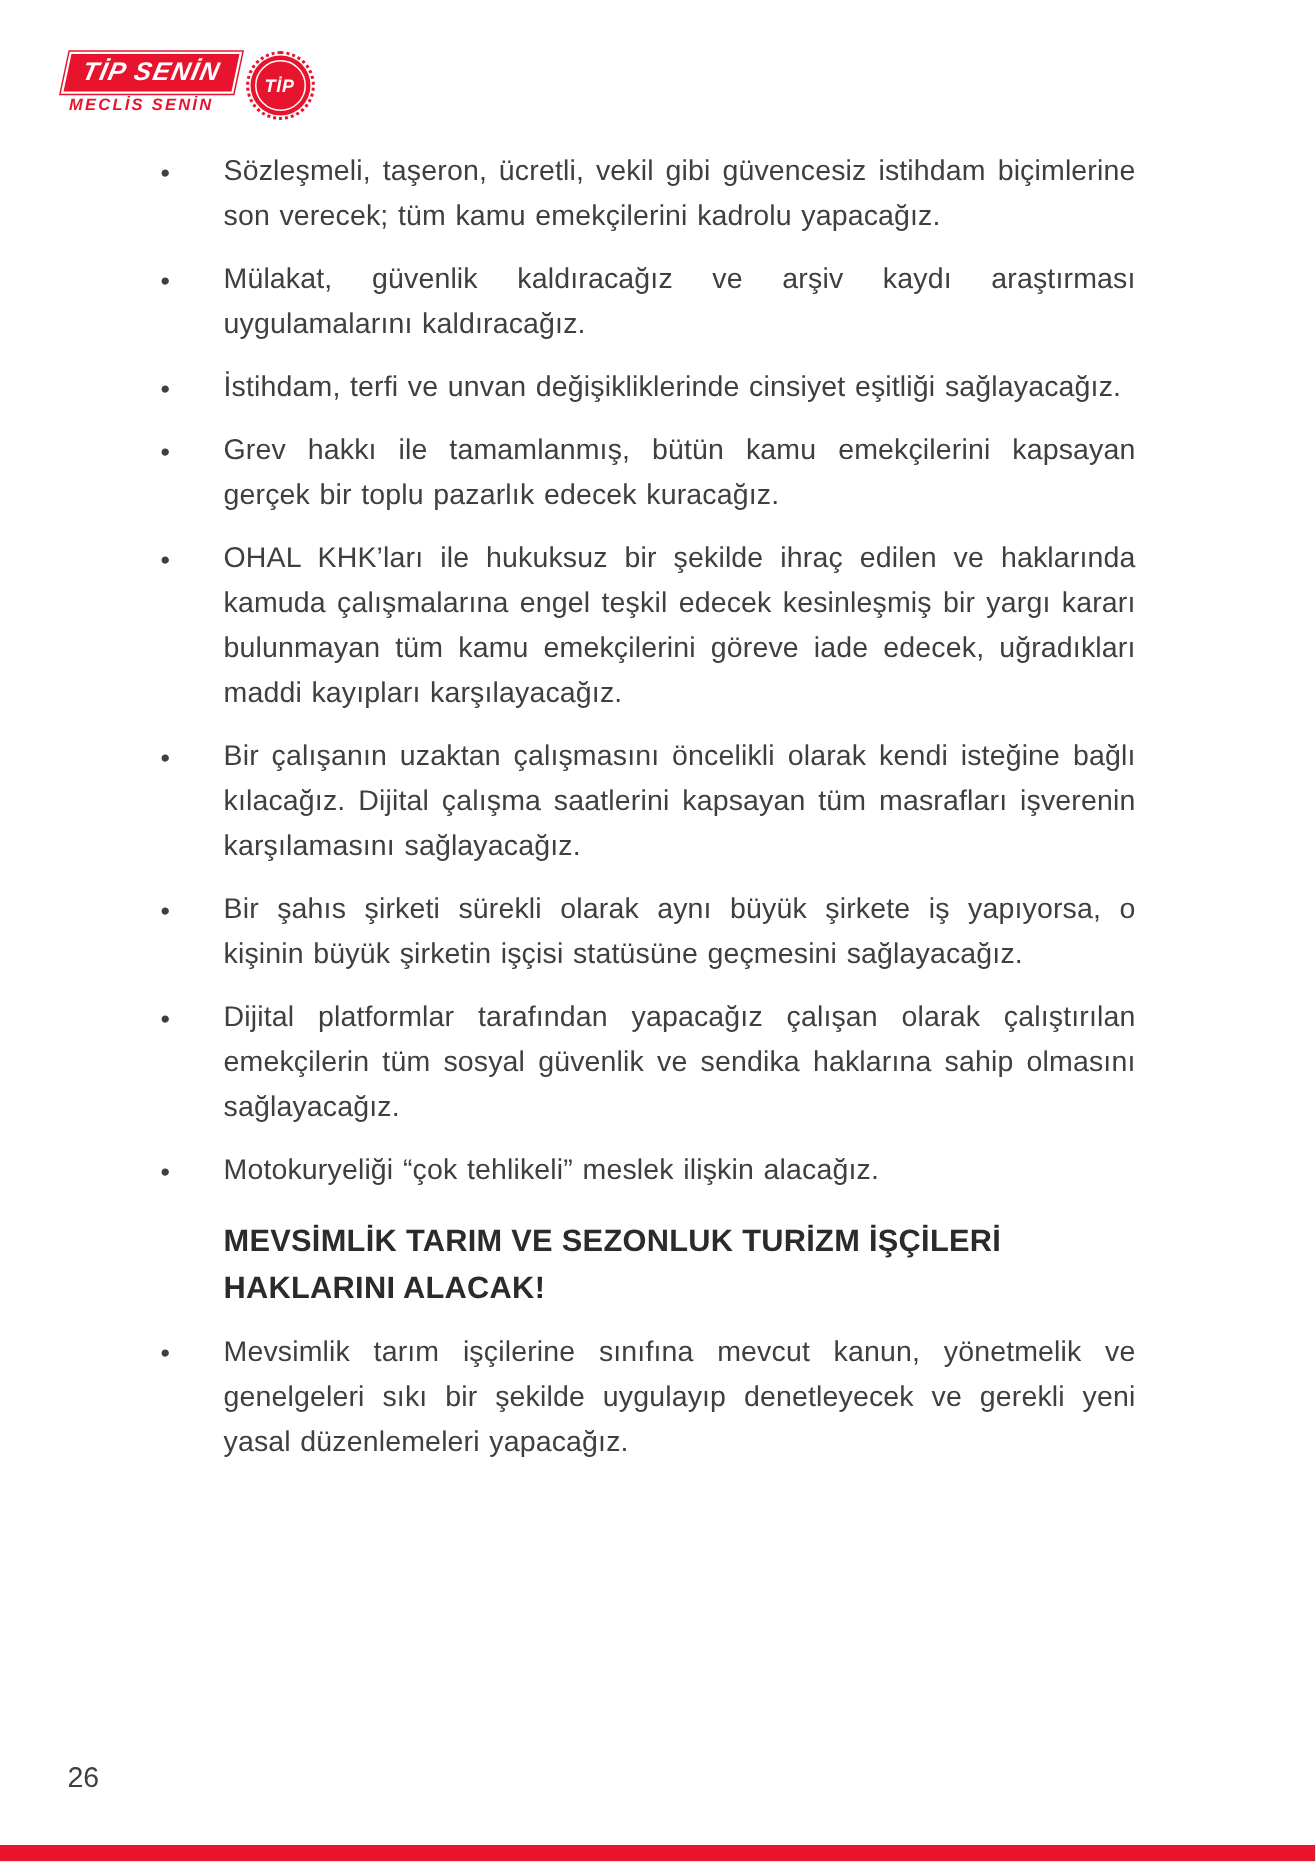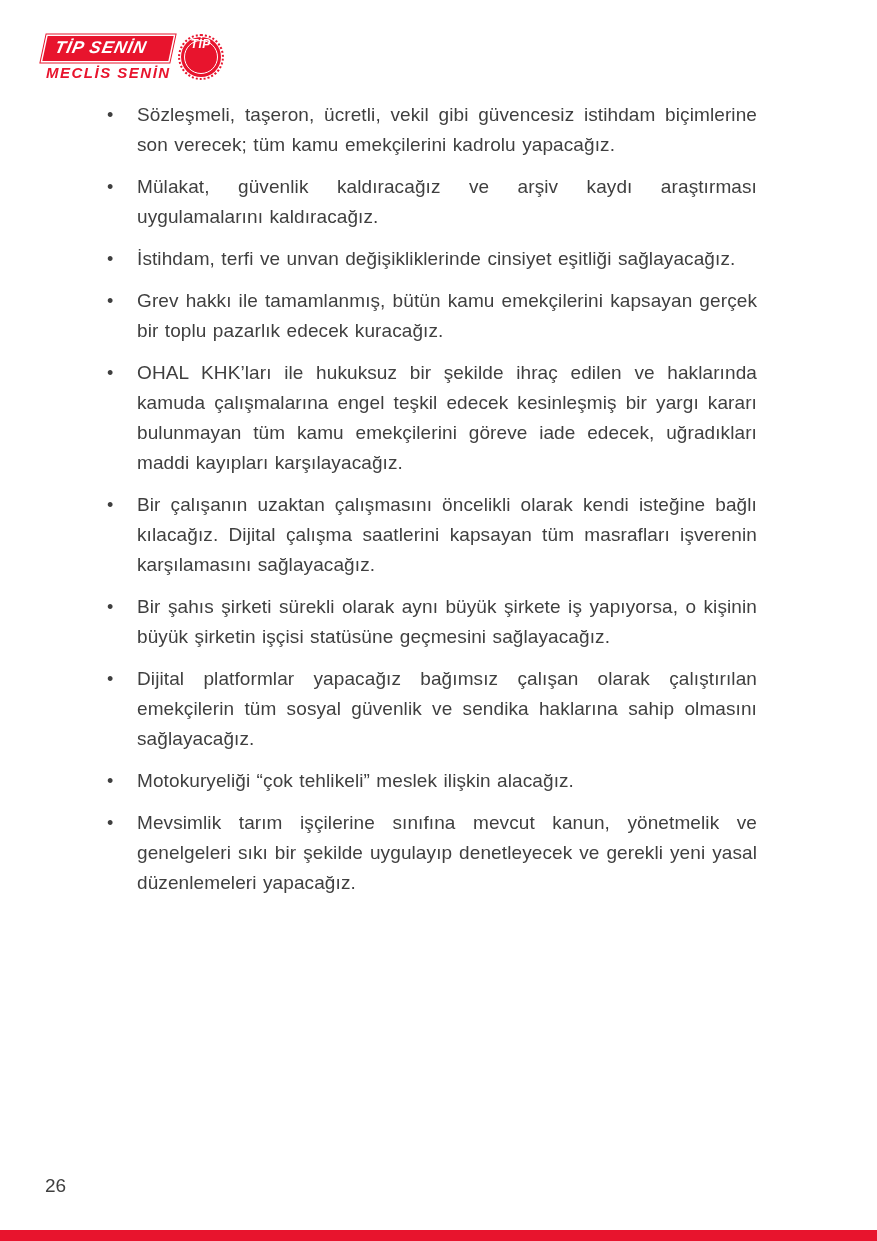--- a/index.html
+++ b/index.html
@@ -36,33 +36,33 @@
     font-weight:bold;
     font-style:italic;
     font-size:17px;
     letter-spacing:1px;
     white-space:nowrap;
   }
   .sub {
     color:#e8142d;
     font-weight:bold;
     font-style:italic;
-    font-size:15px;
+    font-size:11px;
     letter-spacing:1.5px;
     margin-top:3px;
     margin-left:1px;
     white-space:nowrap;
   }
   .emblem {
     position:relative;
     width:40px; height:40px;
     background:#e8142d;
     border-radius:50%;
     display:flex;
-    align-items:flex-start;
+    align-items:center;
     justify-content:center;
     margin-top:1px;
   }
   .emblem::before {
     content:"";
     position:absolute;
     inset:3px;
     border:1.5px solid #ffffff;
     border-radius:50%;
   }
@@ -102,20 +102,21 @@
     line-height:30px;
   }
   .bullet-text {
     flex:1;
     color:#3f3f3f;
     font-size:19px;
     line-height:30px;
     letter-spacing:0.1px;
     word-spacing:1px;
     text-align:justify;
+    margin-left:12px;
   }
   .section-heading {
     margin:16px 0 13px 42px;
     color:#2b2b2b;
     font-weight:bold;
     font-size:20.5px;
     line-height:31px;
     letter-spacing:0.2px;
     white-space:pre-line;
   }
@@ -183,28 +184,30 @@
       <li class="bullet-item">
         <span class="bullet-marker">•</span>
         <p class="bullet-text">Bir çalışanın uzaktan çalışmasını öncelikli olarak kendi isteğine bağlı kılacağız. Dijital çalışma saatlerini kapsayan tüm masrafları işverenin karşılamasını sağlayacağız.</p>
       </li>
       <li class="bullet-item">
         <span class="bullet-marker">•</span>
         <p class="bullet-text">Bir şahıs şirketi sürekli olarak aynı büyük şirkete iş yapıyorsa, o kişinin büyük şirketin işçisi statüsüne geçmesini sağlayacağız.</p>
       </li>
       <li class="bullet-item">
         <span class="bullet-marker">•</span>
-        <p class="bullet-text">Dijital platformlar yapacağız bağımsız çalışan olarak çalıştırılan emekçilerin tüm sosyal güvenlik ve sendika haklarına sahip olmasını sağlayacağız.</p>
+        <p class="bullet-text">Dijital platformlar tarafından yapacağız çalışan olarak çalıştırılan emekçilerin tüm sosyal güvenlik ve sendika haklarına sahip olmasını sağlayacağız.</p>
       </li>
       <li class="bullet-item">
         <span class="bullet-marker">•</span>
         <p class="bullet-text">Motokuryeliği “çok tehlikeli” meslek ilişkin alacağız.</p>
       </li>
     </ul>
 
+    <h2 class="section-heading">MEVSİMLİK TARIM VE SEZONLUK TURİZM İŞÇİLERİ
+HAKLARINI ALACAK!</h2>
 
     <ul>
       <li class="bullet-item">
         <span class="bullet-marker">•</span>
         <p class="bullet-text">Mevsimlik tarım işçilerine sınıfına mevcut kanun, yönetmelik ve genelgeleri sıkı bir şekilde uygulayıp denetleyecek ve gerekli yeni yasal düzenlemeleri yapacağız.</p>
       </li>
     </ul>
 
   </main>
 

